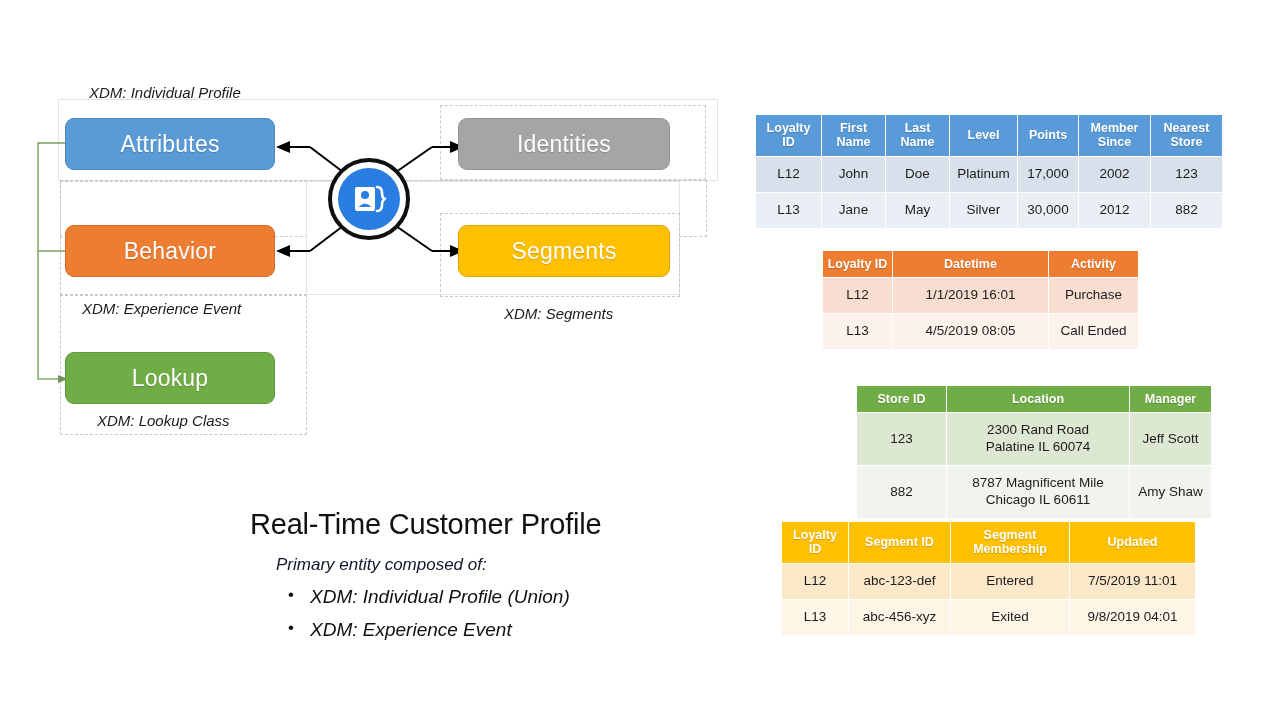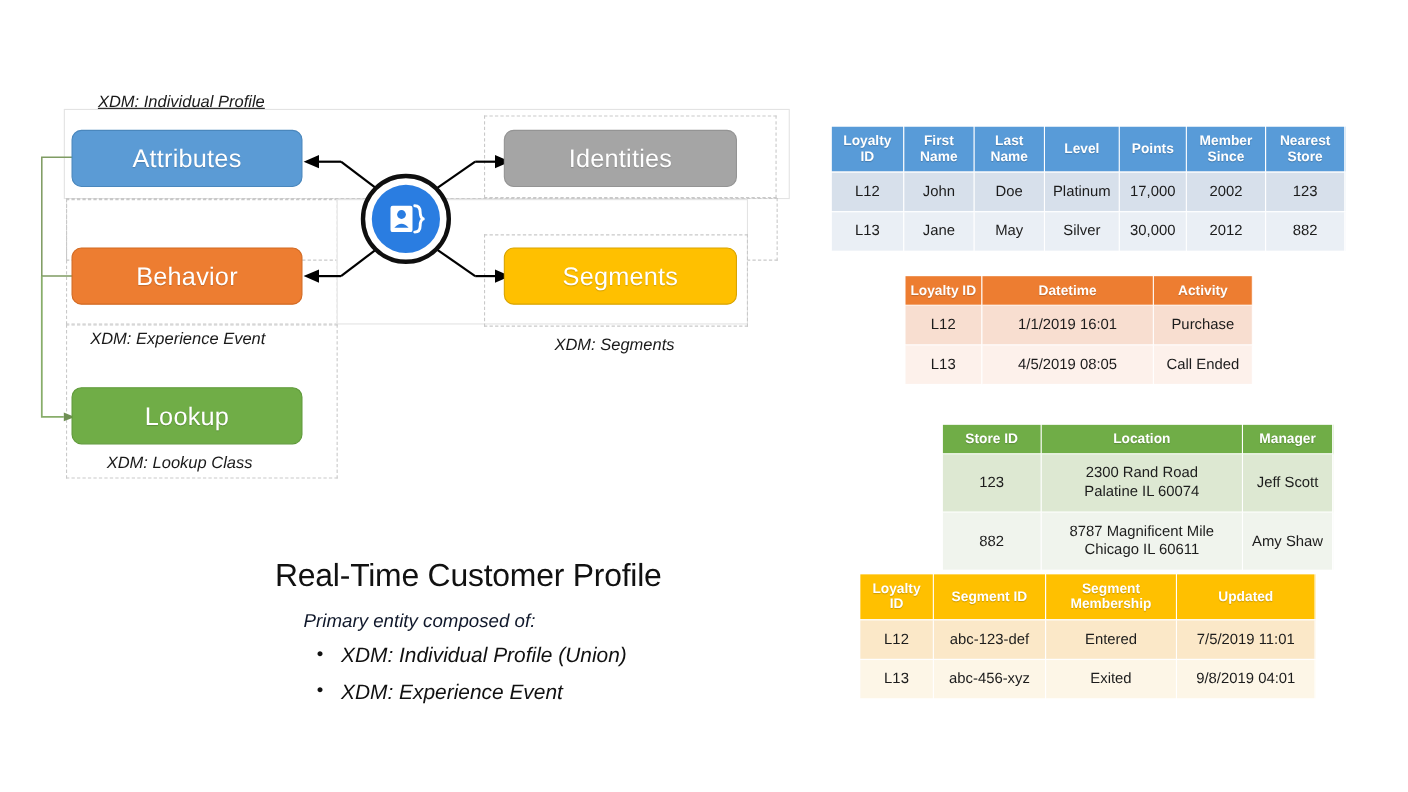--- a/index.html
+++ b/index.html
@@ -155,21 +155,21 @@
       <div class="hub-inner">
         <svg width="34" height="30" viewBox="0 0 34 30" aria-hidden="true">
           <rect x="3" y="3" width="20" height="24" rx="2" fill="#ffffff"></rect>
           <circle cx="13" cy="11" r="4" fill="#2a7de1"></circle>
           <path d="M6.5 23 q6.5 -7 13 0 z" fill="#2a7de1"></path>
           <path d="M25 3 q5 0 5 6 q0 5 3 6 q-3 1 -3 6 q0 6 -5 6" fill="none" stroke="#ffffff" stroke-width="2.6" stroke-linecap="round"></path>
         </svg>
       </div>
     </div>
 
-    <div class="xdmlabel" style="left:89px;top:84px;text-decoration:underline;">
+    <div class="xdmlabel" style="left:89px;top:84px;">
       <span>XDM: Individual Profile</span>
     </div>
     <div class="xdmlabel" style="left:82px;top:300px;">
       <span>XDM: Experience Event</span>
     </div>
     <div class="xdmlabel" style="left:97px;top:412px;">
       <span>XDM: Lookup Class</span>
     </div>
     <div class="xdmlabel" style="left:504px;top:305px;">
       <span>XDM: Segments</span>

